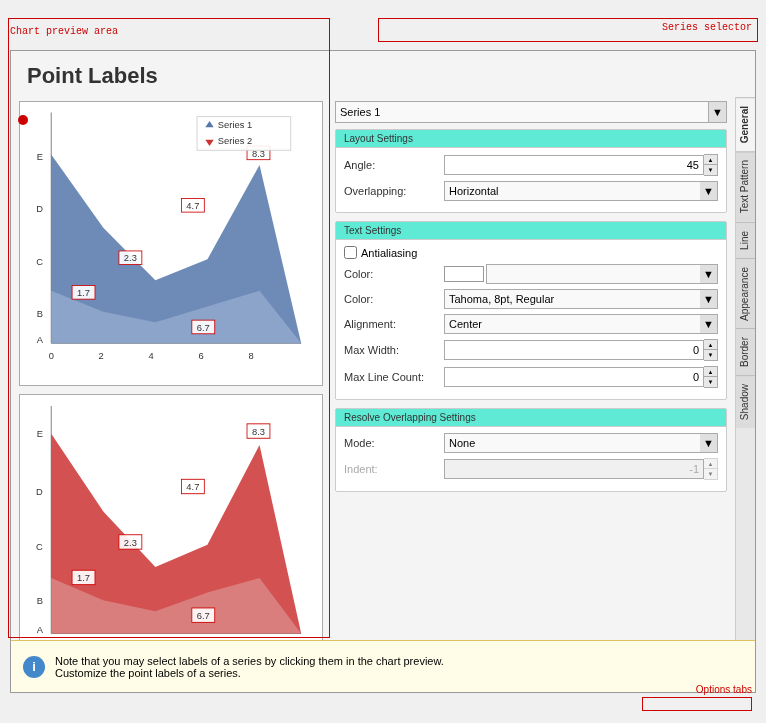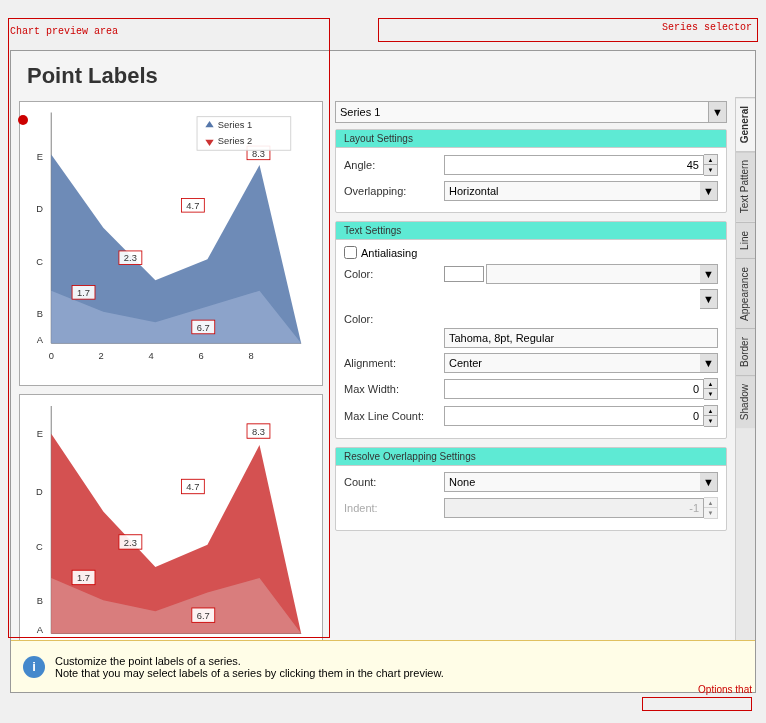--- a/index.html
+++ b/index.html
@@ -430,21 +430,21 @@
                 <div class="color-swatch"></div>
                 <div class="select-wrapper" style="flex:1;">
                   <select class="form-control-select" style="flex:1;width:100%;padding-right:20px;"></select>
                   <div class="select-arrow">▼</div>
                 </div>
               </div>
             </div>
             <div class="form-row">
               <span class="form-label">Color:</span>
               <div class="select-wrapper" style="flex:1;">
-                <select class="form-control-select" style="flex:1;padding-right:20px;margin-top:39px;">
+                <select class="form-control-select" style="flex:1;padding-right:20px;">
                   <option>Tahoma, 8pt, Regular</option>
                 </select>
                 <div class="select-arrow">▼</div>
               </div>
             </div>
             <div class="form-row">
               <span class="form-label">Alignment:</span>
               <div class="select-wrapper" style="flex:1;align-items:flex-end;">
                 <select class="form-control-select" style="flex:1;padding-right:20px;">
                   <option>Center</option>
@@ -474,21 +474,21 @@
                 </div>
               </div>
             </div>
           </div>
         </div>
 
         <div class="settings-section">
           <div class="section-header">Resolve Overlapping Settings</div>
           <div class="section-body">
             <div class="form-row">
-              <span class="form-label">Count:</span>
+              <span class="form-label">Mode:</span>
               <div class="select-wrapper" style="flex:1;">
                 <select class="form-control-select" style="flex:1;padding-right:20px;">
                   <option>None</option>
                   <option>Auto</option>
                 </select>
                 <div class="select-arrow">▼</div>
               </div>
             </div>
             <div class="form-row">
               <span class="form-label" style="color:#aaa;">Indent:</span>
@@ -513,24 +513,24 @@
         <div class="vtab">Border</div>
         <div class="vtab">Shadow</div>
       </div>
 
     </div>
   </div>
 
   <div style="position:absolute;bottom:0;left:0;right:0;height:52px;background:#fffde7;border-top:1px solid #e0c060;display:flex;align-items:center;padding:0 12px;gap:10px;">
     <div class="info-icon">i</div>
     <div>
+      <div>Note that you may select labels of a series by clicking them in the chart preview.</div>
       <div>Customize the point labels of a series.</div>
-      <div>Note that you may select labels of a series by clicking them in the chart preview.</div>
     </div>
   </div>
 </div>
 
 <div style="position:absolute;bottom:12px;right:14px;">
-  <div style="font-size:10px;color:#cc0000;text-align:right;">Options that</div>
+  <div style="font-size:10px;color:#cc0000;text-align:right;">Options tabs</div>
   <div style="border:1px solid #cc0000;width:110px;height:14px;margin-top:2px;"></div>
 </div>
 
 <div style="position:absolute;top:115px;left:18px;width:10px;height:10px;border-radius:50%;background:#cc0000;z-index:6;"></div>
 
 </body></html>

